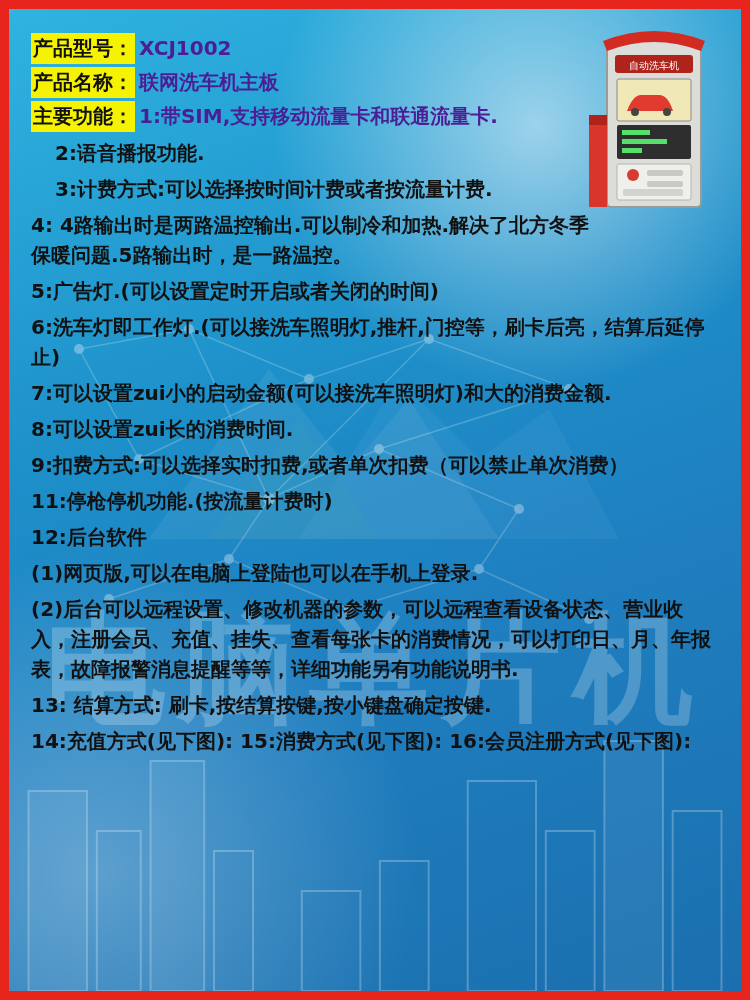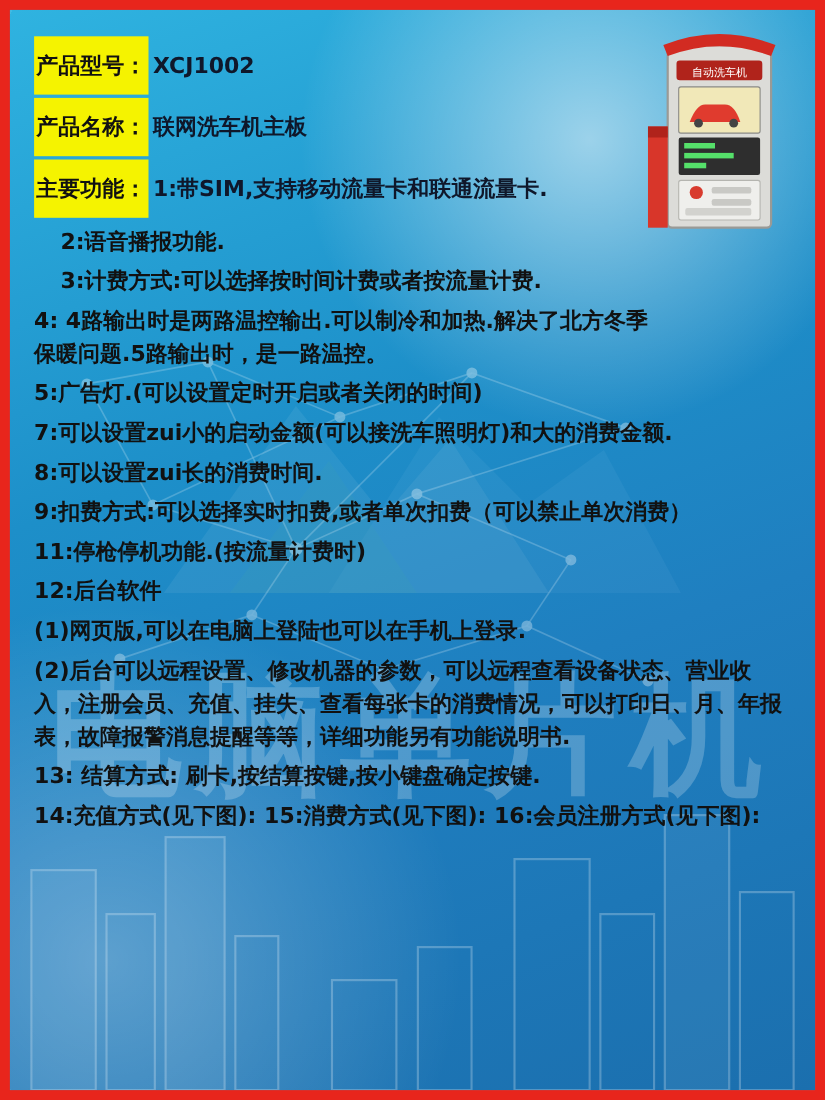--- a/index.html
+++ b/index.html
@@ -103,29 +103,29 @@
   }
   .kv-row {
     display: flex;
     align-items: baseline;
     margin-bottom: 3px;
   }
   .kv-key {
     background: #f5f300;
     color: #111;
     font-weight: bold;
-    padding: 12px 2px;
+    padding: 1px 2px;
     white-space: nowrap;
     font-size: 20px;
   }
   .kv-val {
     margin-left: 4px;
     font-weight: bold;
     font-size: 20px;
-    color: #0f172a;
+    color: #4c1d95;
   }
   .kv-val.small-wrap {
     max-width: 400px;
   }
   .para {
     font-weight: bold;
     font-size: 20px;
     color: #111;
     margin: 6px 0 6px 0;
     line-height: 1.5;
@@ -246,20 +246,21 @@
 
     <div class="kv-row">
       <span class="kv-key">主要功能：</span>
       <span class="kv-val small-wrap">1:带SIM,支持移动流量卡和联通流量卡.</span>
     </div>
 
     <div class="para narrow">2:语音播报功能.</div>
     <div class="para narrow">3:计费方式:可以选择按时间计费或者按流量计费.</div>
     <div class="para mid">4: 4路输出时是两路温控输出.可以制冷和加热.解决了北方冬季保暖问题.5路输出时，是一路温控。</div>
     <div class="para">5:广告灯.(可以设置定时开启或者关闭的时间)</div>
+    <div class="para">6:洗车灯即工作灯.(可以接洗车照明灯,推杆,门控等，刷卡后亮，结算后延停止)</div>
     <div class="para">7:可以设置zui小的启动金额(可以接洗车照明灯)和大的消费金额.</div>
     <div class="para">8:可以设置zui长的消费时间.</div>
     <div class="para">9:扣费方式:可以选择实时扣费,或者单次扣费（可以禁止单次消费）</div>
     <div class="para">11:停枪停机功能.(按流量计费时)</div>
     <div class="para">12:后台软件</div>
     <div class="para">(1)网页版,可以在电脑上登陆也可以在手机上登录.</div>
     <div class="para">(2)后台可以远程设置、修改机器的参数，可以远程查看设备状态、营业收入，注册会员、充值、挂失、查看每张卡的消费情况，可以打印日、月、年报表，故障报警消息提醒等等，详细功能另有功能说明书.</div>
     <div class="para">13: 结算方式: 刷卡,按结算按键,按小键盘确定按键.</div>
     <div class="para">14:充值方式(见下图): 15:消费方式(见下图): 16:会员注册方式(见下图):</div>
 

